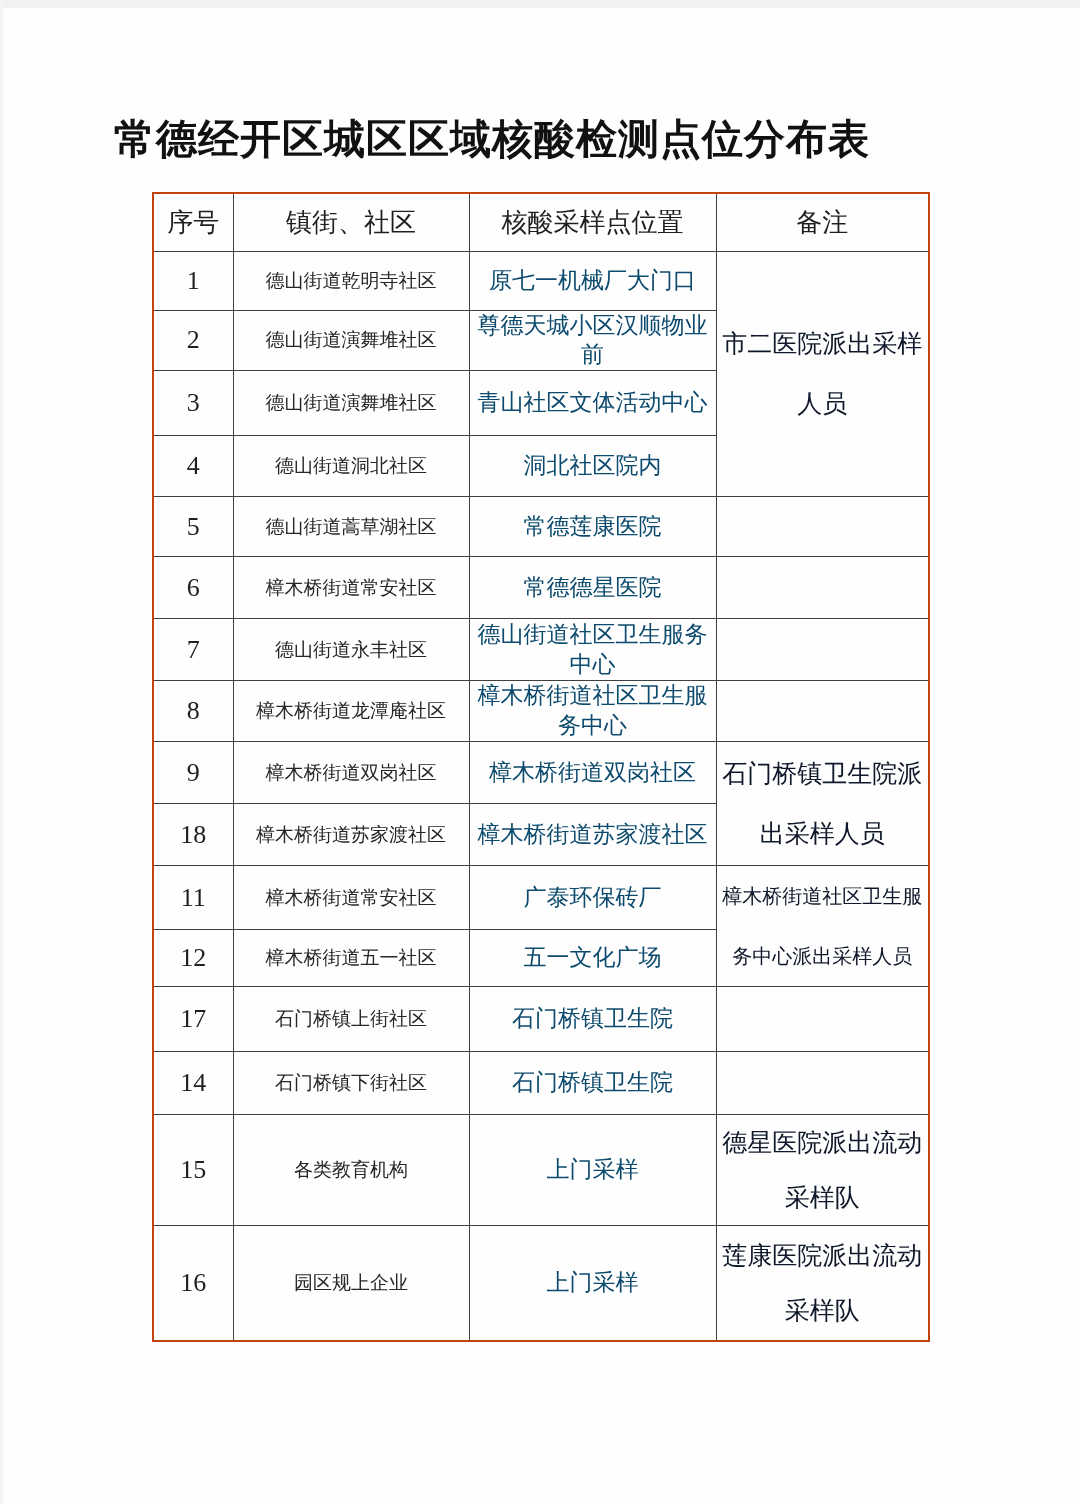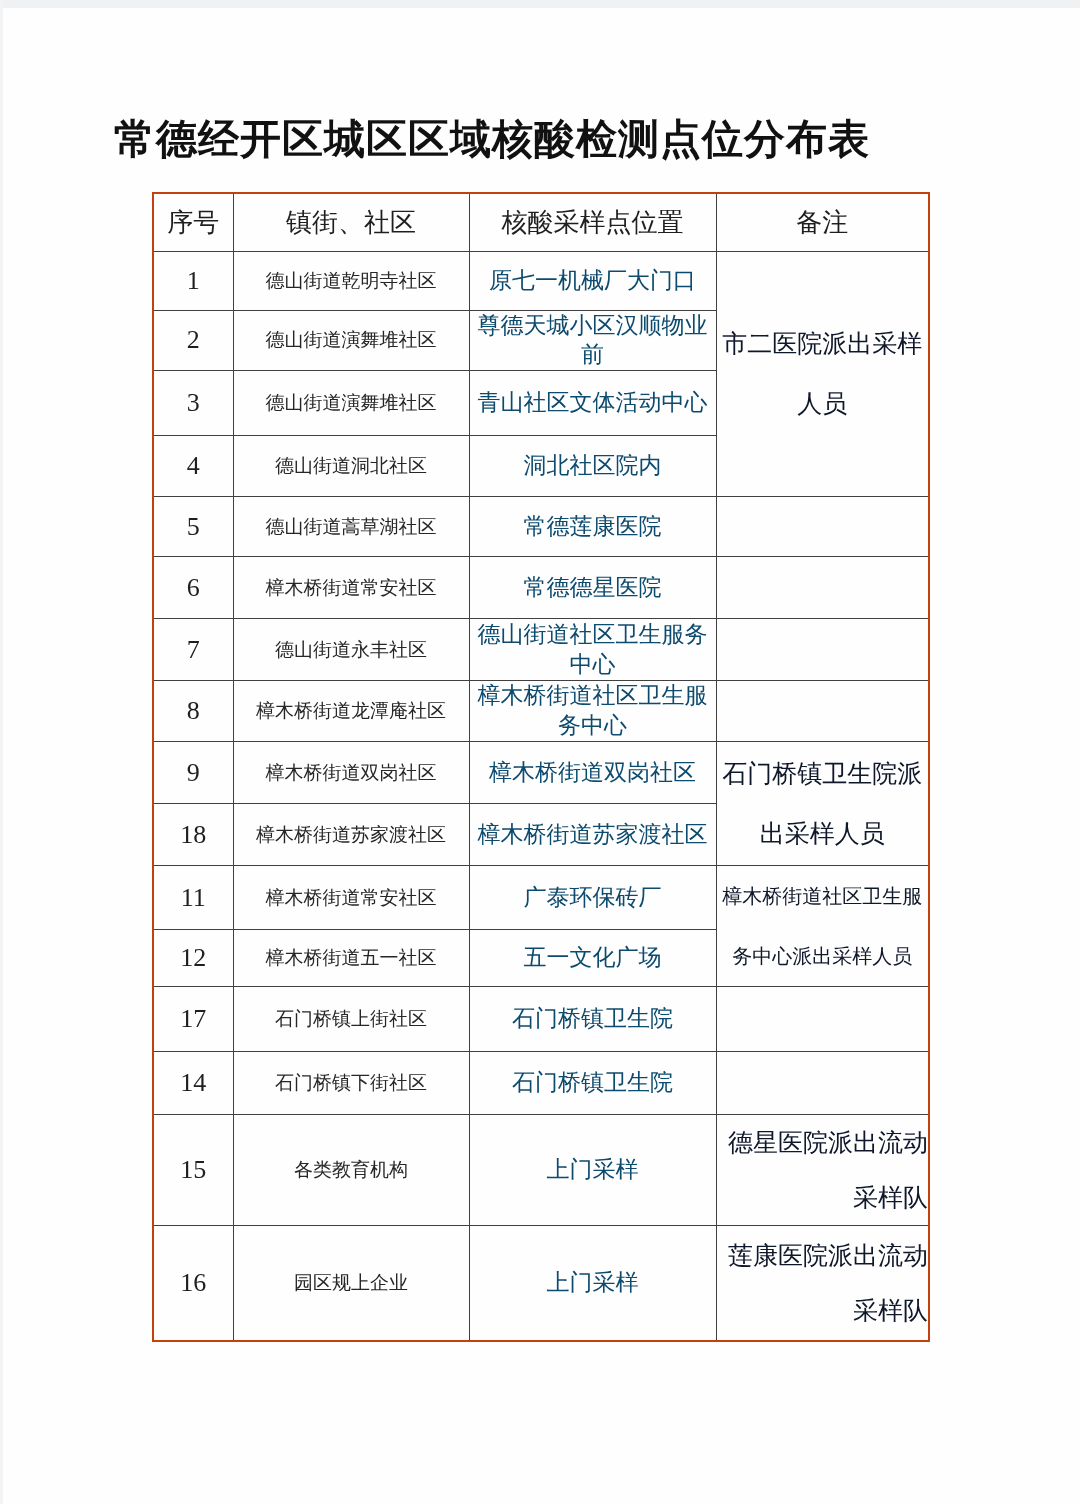--- a/index.html
+++ b/index.html
@@ -85,21 +85,20 @@
     padding: 0 4px;
     color: #0f172a;
     margin-left: 44px;
   }
   td.remark.small {
     font-size: 20px;
     line-height: 3.0;
   }
   td.remark.tight {
     line-height: 2.2;
-    text-align: right;
   }
 </style>
 </head>
 <body>
 
 <div class="page">
   <div class="top-edge"></div>
   <div class="left-edge"></div>
 
   <h1 class="doc-title">常德经开区城区区域核酸检测点位分布表</h1>

